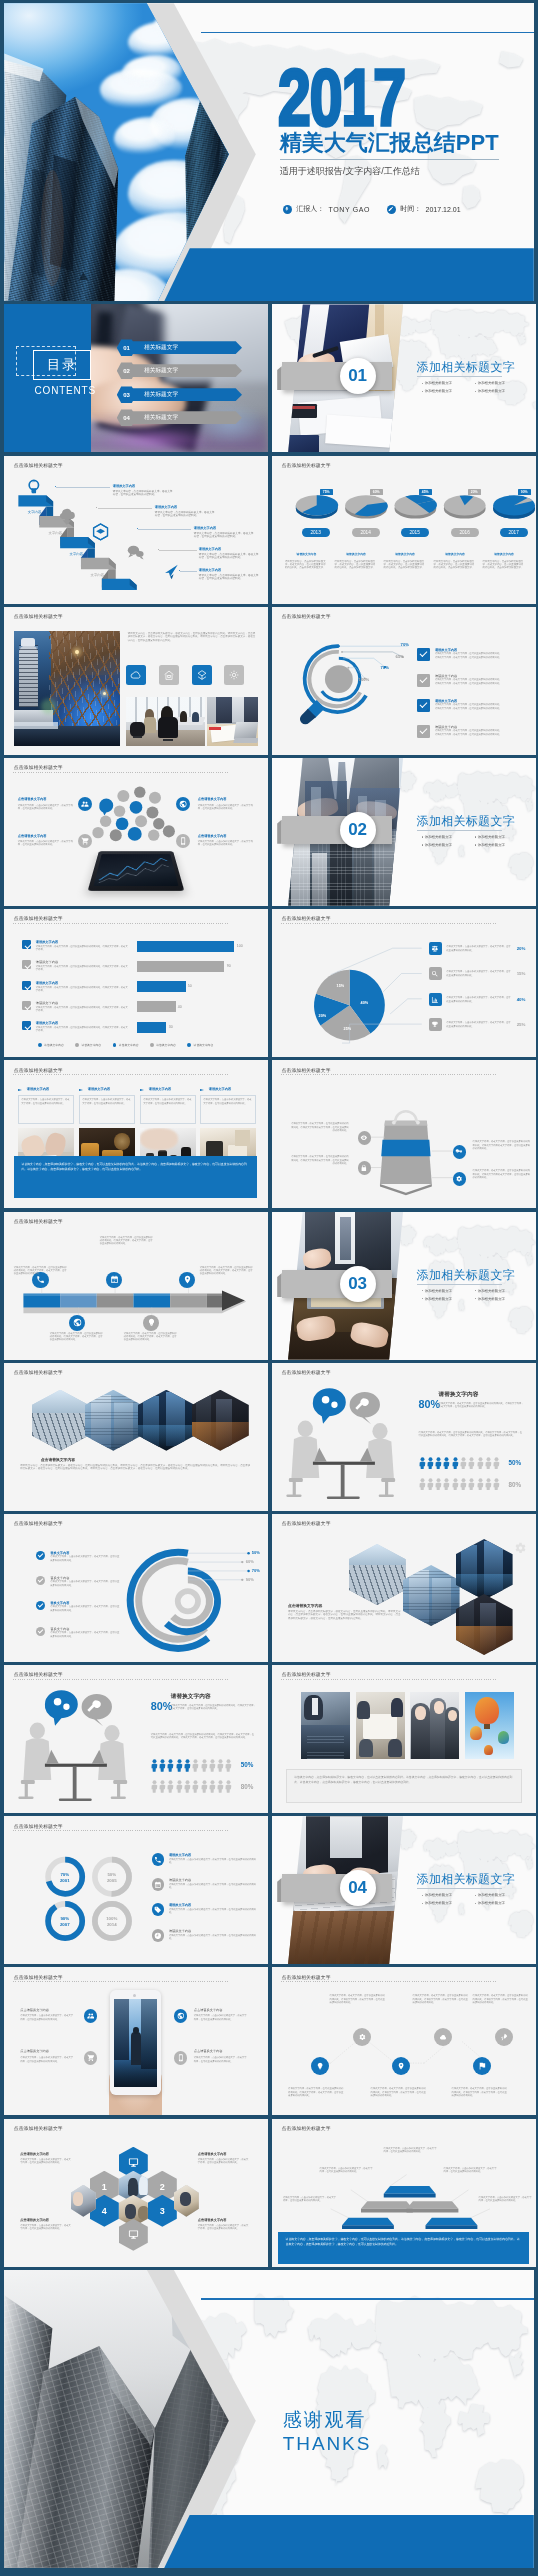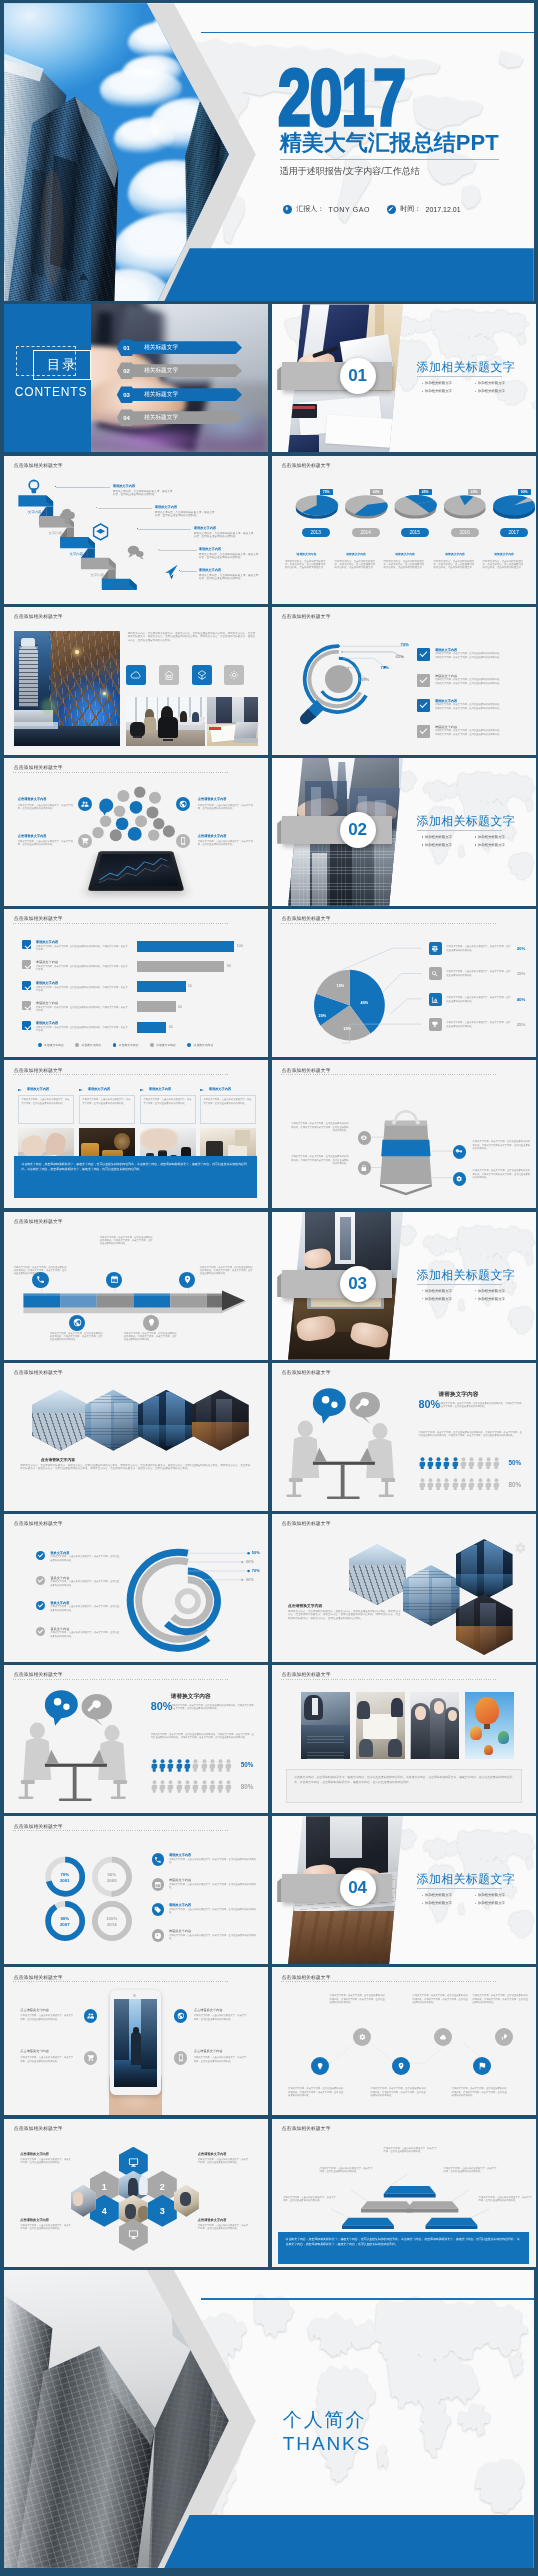--- a/index.html
+++ b/index.html
@@ -59,21 +59,21 @@
   .sd-title{position:absolute;left:145px;top:55px;font-size:12px;color:#1273bb;letter-spacing:0.3px;}
   .sd-uline{position:absolute;left:145px;top:72px;width:85px;height:0.6px;background:#b9c6d2;}
   .sd-bul{position:absolute;font-size:3.4px;color:#555;display:flex;align-items:center;gap:1.9px;}
   .sd-bul:before{content:"";width:1.3px;height:1.3px;border-radius:50%;background:#888;display:inline-block;}
 
   
   .co-left{position:absolute;left:0;top:0;width:87px;height:148px;background:#0f6cb5;z-index:3;}
   .co-dash{position:absolute;left:12px;top:42px;width:58px;height:28px;border:0.6px dashed rgba(255,255,255,.8);}
   .co-box{position:absolute;left:18.4px;top:46px;width:56px;height:28px;border:0.8px solid #fff;
      display:flex;align-items:center;justify-content:center;color:#fff;font-size:13.3px;font-weight:normal;letter-spacing:1.9px;margin-left:11px;}
-  .co-en{position:absolute;left:11px;top:81px;width:65px;text-align:center;color:#fff;font-size:12px;letter-spacing:0.8px;}
+  .co-en{position:absolute;left:29px;top:81px;width:65px;text-align:center;color:#fff;font-size:10px;letter-spacing:0.8px;}
   .co-item{position:absolute;height:16.5px;display:flex;align-items:center;}
   .co-hex{width:19.6px;height:16.5px;display:flex;align-items:center;justify-content:center;color:#fff;
      font-size:6px;font-weight:bold;clip-path:polygon(4.4px 0,15px 0,19.6px 50%,15px 100%,4.4px 100%,0 50%);
      filter:drop-shadow(0.6px 0.6px 0.6px rgba(0,0,0,.35));z-index:2;}
   .co-bar{height:12.7px;display:flex;align-items:center;padding-left:13.3px;color:#fff;font-size:5.7px;margin-left:-5.7px;
      clip-path:polygon(0 0,calc(100% - 6.3px) 0,100% 50%,calc(100% - 6.3px) 100%,0 100%);}
   .st-lbl{position:absolute;font-size:3.4px;text-align:center;}
   .st-tt{position:absolute;font-size:3.2px;font-weight:bold;color:#1273bb;}
   .st-bd{position:absolute;font-size:2.6px;line-height:3.8px;color:#7d7d7d;width:61px;}
   .st-dot{position:absolute;width:1.5px;height:1.5px;border-radius:50%;}
@@ -1793,21 +1793,21 @@
           <path d="M62 160 L150 120 L238 250 L210 471 L20 471 Z" fill="url(#bw1)"></path>
           <path d="M62 160 L150 120 L238 250 L210 471 L20 471 Z" fill="url(#bwg)"></path>
           <path d="M150 120 L238 250 L232 278 L168 186 Z" fill="#b6bbc0" opacity=".5"></path>
           <path d="M262 0 L470 0 L470 471 L228 471 L238 250 L298 118 Z" fill="url(#bw2)"></path>
           <path d="M262 0 L470 0 L470 471 L228 471 L238 250 L298 118 Z" fill="url(#bwg2)"></path>
           <path d="M298 118 L330 146 L314 471 L232 471 L238 250 Z" fill="#20252b" opacity=".45"></path>
           <path d="M262 0 L302 0 L300 130 L266 104 Z" fill="#aeb4ba" opacity=".45"></path>
         </svg>
       </div>
       <div class="ts-bluebar" style="left:160px;top:245px;width:370px;height:54px;clip-path:polygon(26px 0,370px 0,370px 54px,0 54px);"></div>
-      <div class="thx1">个人简介</div>
+      <div class="thx1">感谢观看</div>
       <div class="thx2">THANKS</div>
     </div>
   </div>
 </div>
 
 <svg width="0" height="0" style="position:absolute">
     <defs>
   <g id="wmap">
     <path d="M20.0 28.0 L26.1 25.2 L32.2 22.5 L39.4 24.2 L44.9 18.8 L52.0 20.0 L57.1 21.4 L62.6 21.5 L68.3 20.7 L72.8 24.8 L78.0 26.0 L82.7 22.1 L88.3 24.0 L93.2 20.7 L98.4 20.0 L104.0 22.0 L107.5 23.6 L109.2 27.9 L115.0 25.8 L117.8 28.4 L120.0 32.0 L117.6 34.4 L114.2 36.1 L114.7 40.1 L114.2 43.5 L112.0 46.0 L107.7 44.2 L106.7 51.3 L101.5 47.3 L99.7 52.1 L96.0 52.0 L99.5 52.5 L101.2 54.4 L101.8 57.2 L100.7 61.3 L104.0 62.0 L104.3 66.2 L100.3 68.2 L98.4 71.2 L98.4 75.2 L96.0 78.0 L92.2 79.7 L90.2 84.6 L86.7 86.6 L82.6 87.7 L78.0 88.0 L75.3 90.7 L75.2 94.6 L74.3 98.2 L71.1 100.5 L70.0 104.0 L67.4 102.7 L64.4 101.9 L63.9 97.5 L61.2 96.5 L58.0 96.0 L55.1 93.0 L56.1 88.6 L54.6 85.1 L55.6 80.8 L52.0 78.0 L50.8 73.9 L46.0 72.5 L47.4 66.4 L40.3 66.8 L40.0 62.0 L36.8 59.6 L35.6 55.2 L29.9 55.3 L28.7 50.9 L26.0 48.0 Z"></path>
     <path d="M128.0 10.0 L133.4 6.5 L139.3 10.3 L144.9 10.6 L150.4 8.9 L156.0 8.0 L156.8 12.0 L161.6 11.0 L162.3 15.0 L165.2 16.5 L168.0 18.0 L165.9 20.5 L165.1 23.7 L161.2 25.3 L159.0 27.7 L160.0 32.0 L156.0 33.0 L151.8 32.5 L148.6 37.3 L143.7 33.9 L140.0 36.0 L138.3 32.9 L137.6 28.8 L134.3 27.3 L129.4 27.4 L128.0 24.0 Z"></path>

